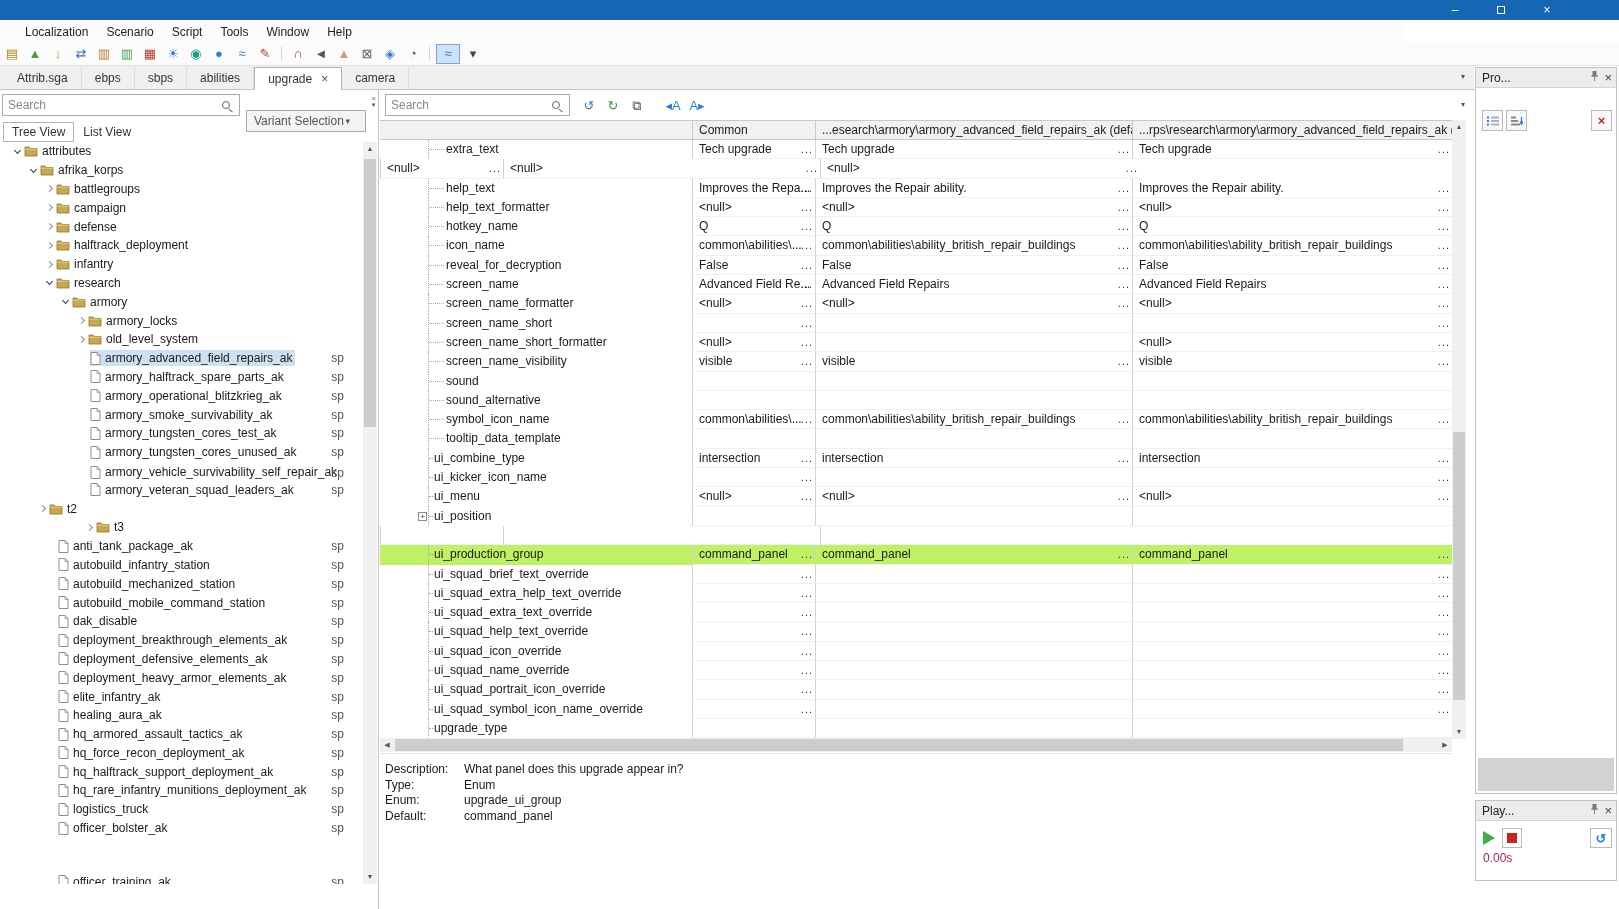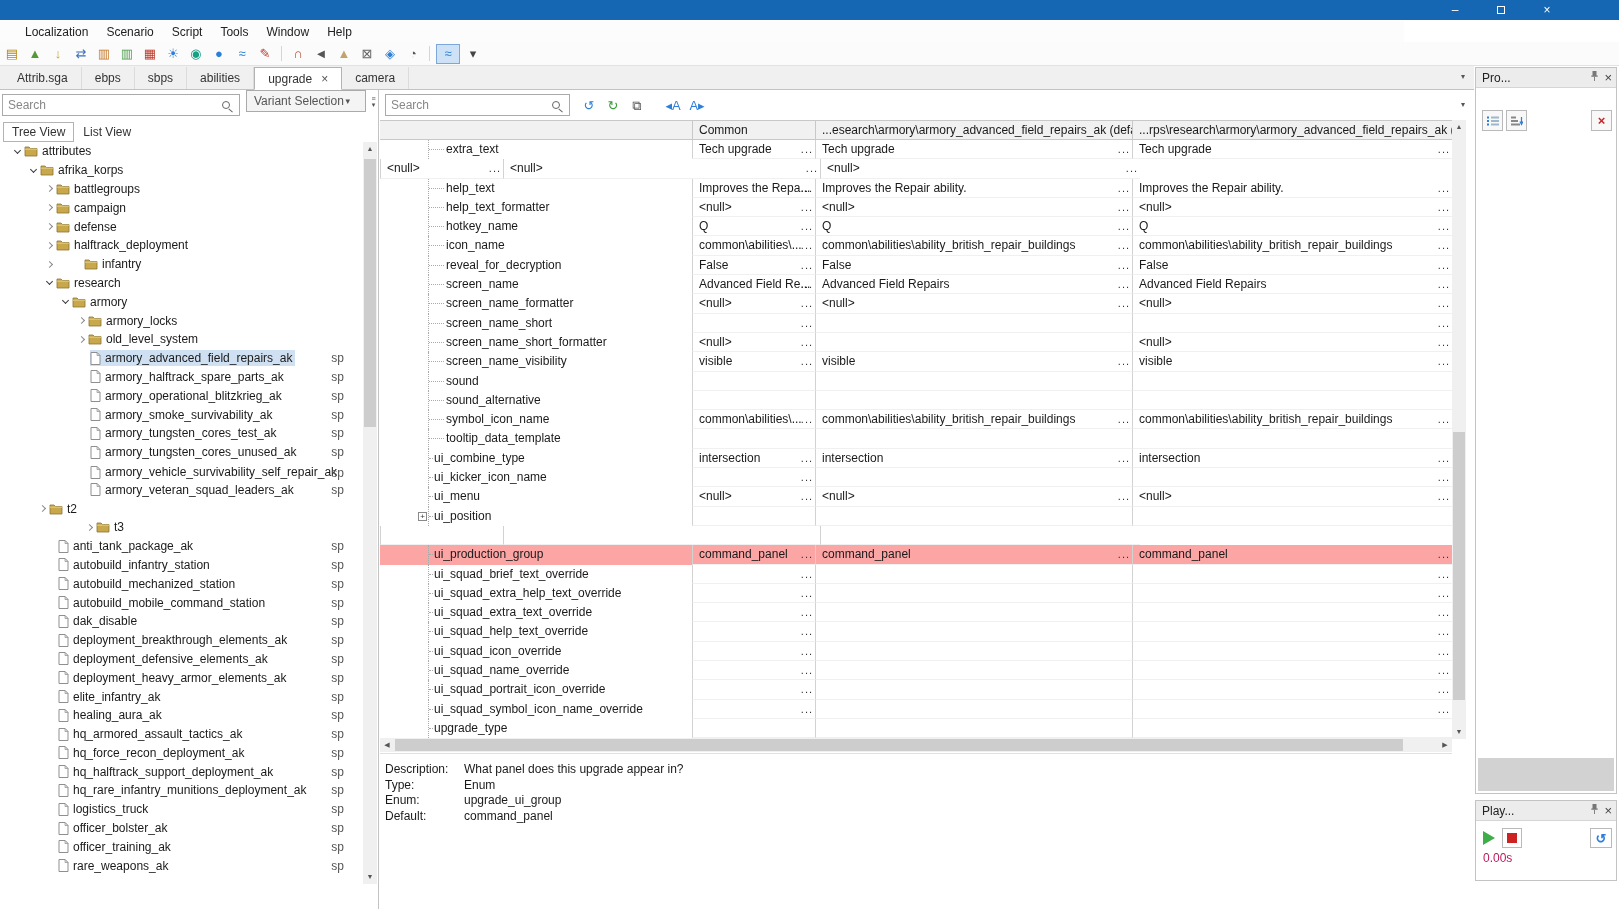--- a/index.html
+++ b/index.html
@@ -31,21 +31,21 @@
 .tab-close{margin-left:9px;color:#555;font-size:12px;line-height:1}
 
 
 .leftpanel{position:absolute;left:0;top:90px;width:379px;bottom:0;background:#fff;border-right:1px solid #c3c3c3}
 .search-box{border:1px solid #aaaaaa;background:#fff;display:flex;align-items:center;height:22px}
 .search-box input{border:none;outline:none;flex:1;font:inherit;color:#333;padding-left:5px;min-width:0;background:transparent}
 .search-box input::placeholder{color:#888}
 .mag{position:relative;width:8px;height:8px;border:1.4px solid #666;border-radius:50%;margin-right:9px;flex:none}
 .mag::after{content:'';position:absolute;width:5px;height:1.4px;background:#666;right:-4px;bottom:-3px;transform:rotate(40deg)}
 .lp-search{position:absolute;left:2px;top:4px;width:238px}
-.variant-select{position:absolute;left:246px;top:0;width:120px;height:22px;border:1px solid #aaaaaa;background:#f4f4f4;color:#555;display:flex;align-items:center;padding:0 15px 0 7px}
+.variant-select{position:absolute;left:246px;top:20px;width:120px;height:22px;border:1px solid #aaaaaa;background:#f4f4f4;color:#555;display:flex;align-items:center;padding:0 15px 0 7px}
 .variant-select .vlabel{flex:1;overflow:hidden;white-space:nowrap}
 .variant-select .dd{font-size:9px;color:#555}
 .lp-overflow{position:absolute;left:369px;top:6px;width:9px;text-align:center;font-size:7px;line-height:6px;color:#555}
 .viewtabs{position:absolute;left:3px;top:31px;height:21px;display:flex;align-items:flex-end}
 .viewtab{height:20px;display:flex;align-items:center;padding:0 8px;color:#333;border:1px solid transparent}
 .viewtab.active{background:#fff;border:1px solid #b3b3b3}
 .tree{position:absolute;left:0;top:52px;width:362px;height:742px;overflow:hidden;background:#fff}
 .titem{display:flex;align-items:center;height:18.8px;position:relative;white-space:nowrap}
 .tline{display:flex;align-items:center;gap:4px;padding:1px 3px 1px 0}
 .titem.sel .tline{background:#cfe0f2}
@@ -82,21 +82,21 @@
 .gname::after{content:'';position:absolute;left:49px;top:9px;width:4px;border-top:1px dotted #aaaaaa}
 .gname.ind2::after{width:15px}
 .gname.ind1 .gtext{margin-left:54px}
 .gname.ind2 .gtext{margin-left:66px}
 .expbox{position:absolute;left:38px;top:5px;width:9px;height:9px;border:1px solid #8a8a8a;background:#fff;font-size:8px;line-height:7px;text-align:center;color:#333;z-index:1}
 .gval{position:relative;padding-left:6px;border-bottom:1px solid #f0f0f0}
 .gval.c0{width:123px;flex:none;border-left:1px solid #d2d2d2}
 .gval.c1{width:317px;flex:none;border-left:1px solid #d2d2d2}
 .gval.c2{width:320px;flex:none;border-left:1px solid #d2d2d2}
 .dots{position:absolute;right:2px;top:0;font-size:11px;color:#333;letter-spacing:1px}
-.grow.hl .gname,.grow.hl .gval{background:#fca5a5}
+.grow.hl .gname,.grow.hl .gval{background:#bef264}
 
 .hscroll{position:absolute;left:0;top:648px;width:1072px;height:14px;background:#f0f0f0;display:flex;align-items:center}
 .harrow{width:14px;text-align:center;font-size:7px;color:#555;flex:none}
 .hthumb{height:12px;background:#cdcdcd;width:1008px;margin-left:1px;flex:none}
 .harrow.right{margin-left:auto}
 
 .details{position:absolute;left:0;top:663px;width:1072px;height:218px;border-top:1px solid #e0e0e0;padding-top:8px}
 .drow{display:flex;line-height:15.5px}
 .dlabel{width:84px;flex:none;padding-left:5px;color:#1a1a1a}
 .dvalue{color:#1a1a1a}
@@ -304,21 +304,21 @@
         <div class="titem" style="padding-left: 46px;">
           <span class="chev"></span>
           <span class="tline">
             <svg class="ticon" width="14" height="12" viewBox="0 0 14 12">
               <path d="M1 2 h4 l1.5 1.5 H13 v7.5 H1 Z" fill="#c8a84b" stroke="#8a7434" stroke-width="0.8"></path>
               <path d="M1 4.2 H13" stroke="#e3cd87" stroke-width="1"></path>
             </svg>
             <span>halftrack_deployment</span>
           </span>
         </div>
-        <div class="titem" style="padding-left: 46px; gap: 28px;">
+        <div class="titem" style="padding-left: 46px;">
           <span class="chev"></span>
           <span class="tline">
             <svg class="ticon" width="14" height="12" viewBox="0 0 14 12">
               <path d="M1 2 h4 l1.5 1.5 H13 v7.5 H1 Z" fill="#c8a84b" stroke="#8a7434" stroke-width="0.8"></path>
               <path d="M1 4.2 H13" stroke="#e3cd87" stroke-width="1"></path>
             </svg>
             <span>infantry</span>
           </span>
         </div>
         <div class="titem" style="padding-left: 46px;">
@@ -638,21 +638,21 @@
           <span class="chevnone"></span>
           <span class="tline">
             <svg class="ticon" width="11" height="13" viewBox="0 0 11 13">
               <path d="M1 0.5 h6 l3 3 V12.5 H1 Z" fill="#fff" stroke="#8f8f8f"></path>
               <path d="M7 0.5 l3 3 h-3 Z" fill="#e6e6e6" stroke="#8f8f8f" stroke-width="0.7"></path>
             </svg>
             <span>officer_bolster_ak</span>
           </span>
           <span class="badge">sp</span>
         </div>
-        <div class="titem" style="padding-left: 46px;">
+        <div class="titem" style="padding-left: 46px; margin-top: 35px;">
           <span class="chevnone"></span>
           <span class="tline">
             <svg class="ticon" width="11" height="13" viewBox="0 0 11 13">
               <path d="M1 0.5 h6 l3 3 V12.5 H1 Z" fill="#fff" stroke="#8f8f8f"></path>
               <path d="M7 0.5 l3 3 h-3 Z" fill="#e6e6e6" stroke="#8f8f8f" stroke-width="0.7"></path>
             </svg>
             <span>officer_training_ak</span>
           </span>
           <span class="badge">sp</span>
         </div>

